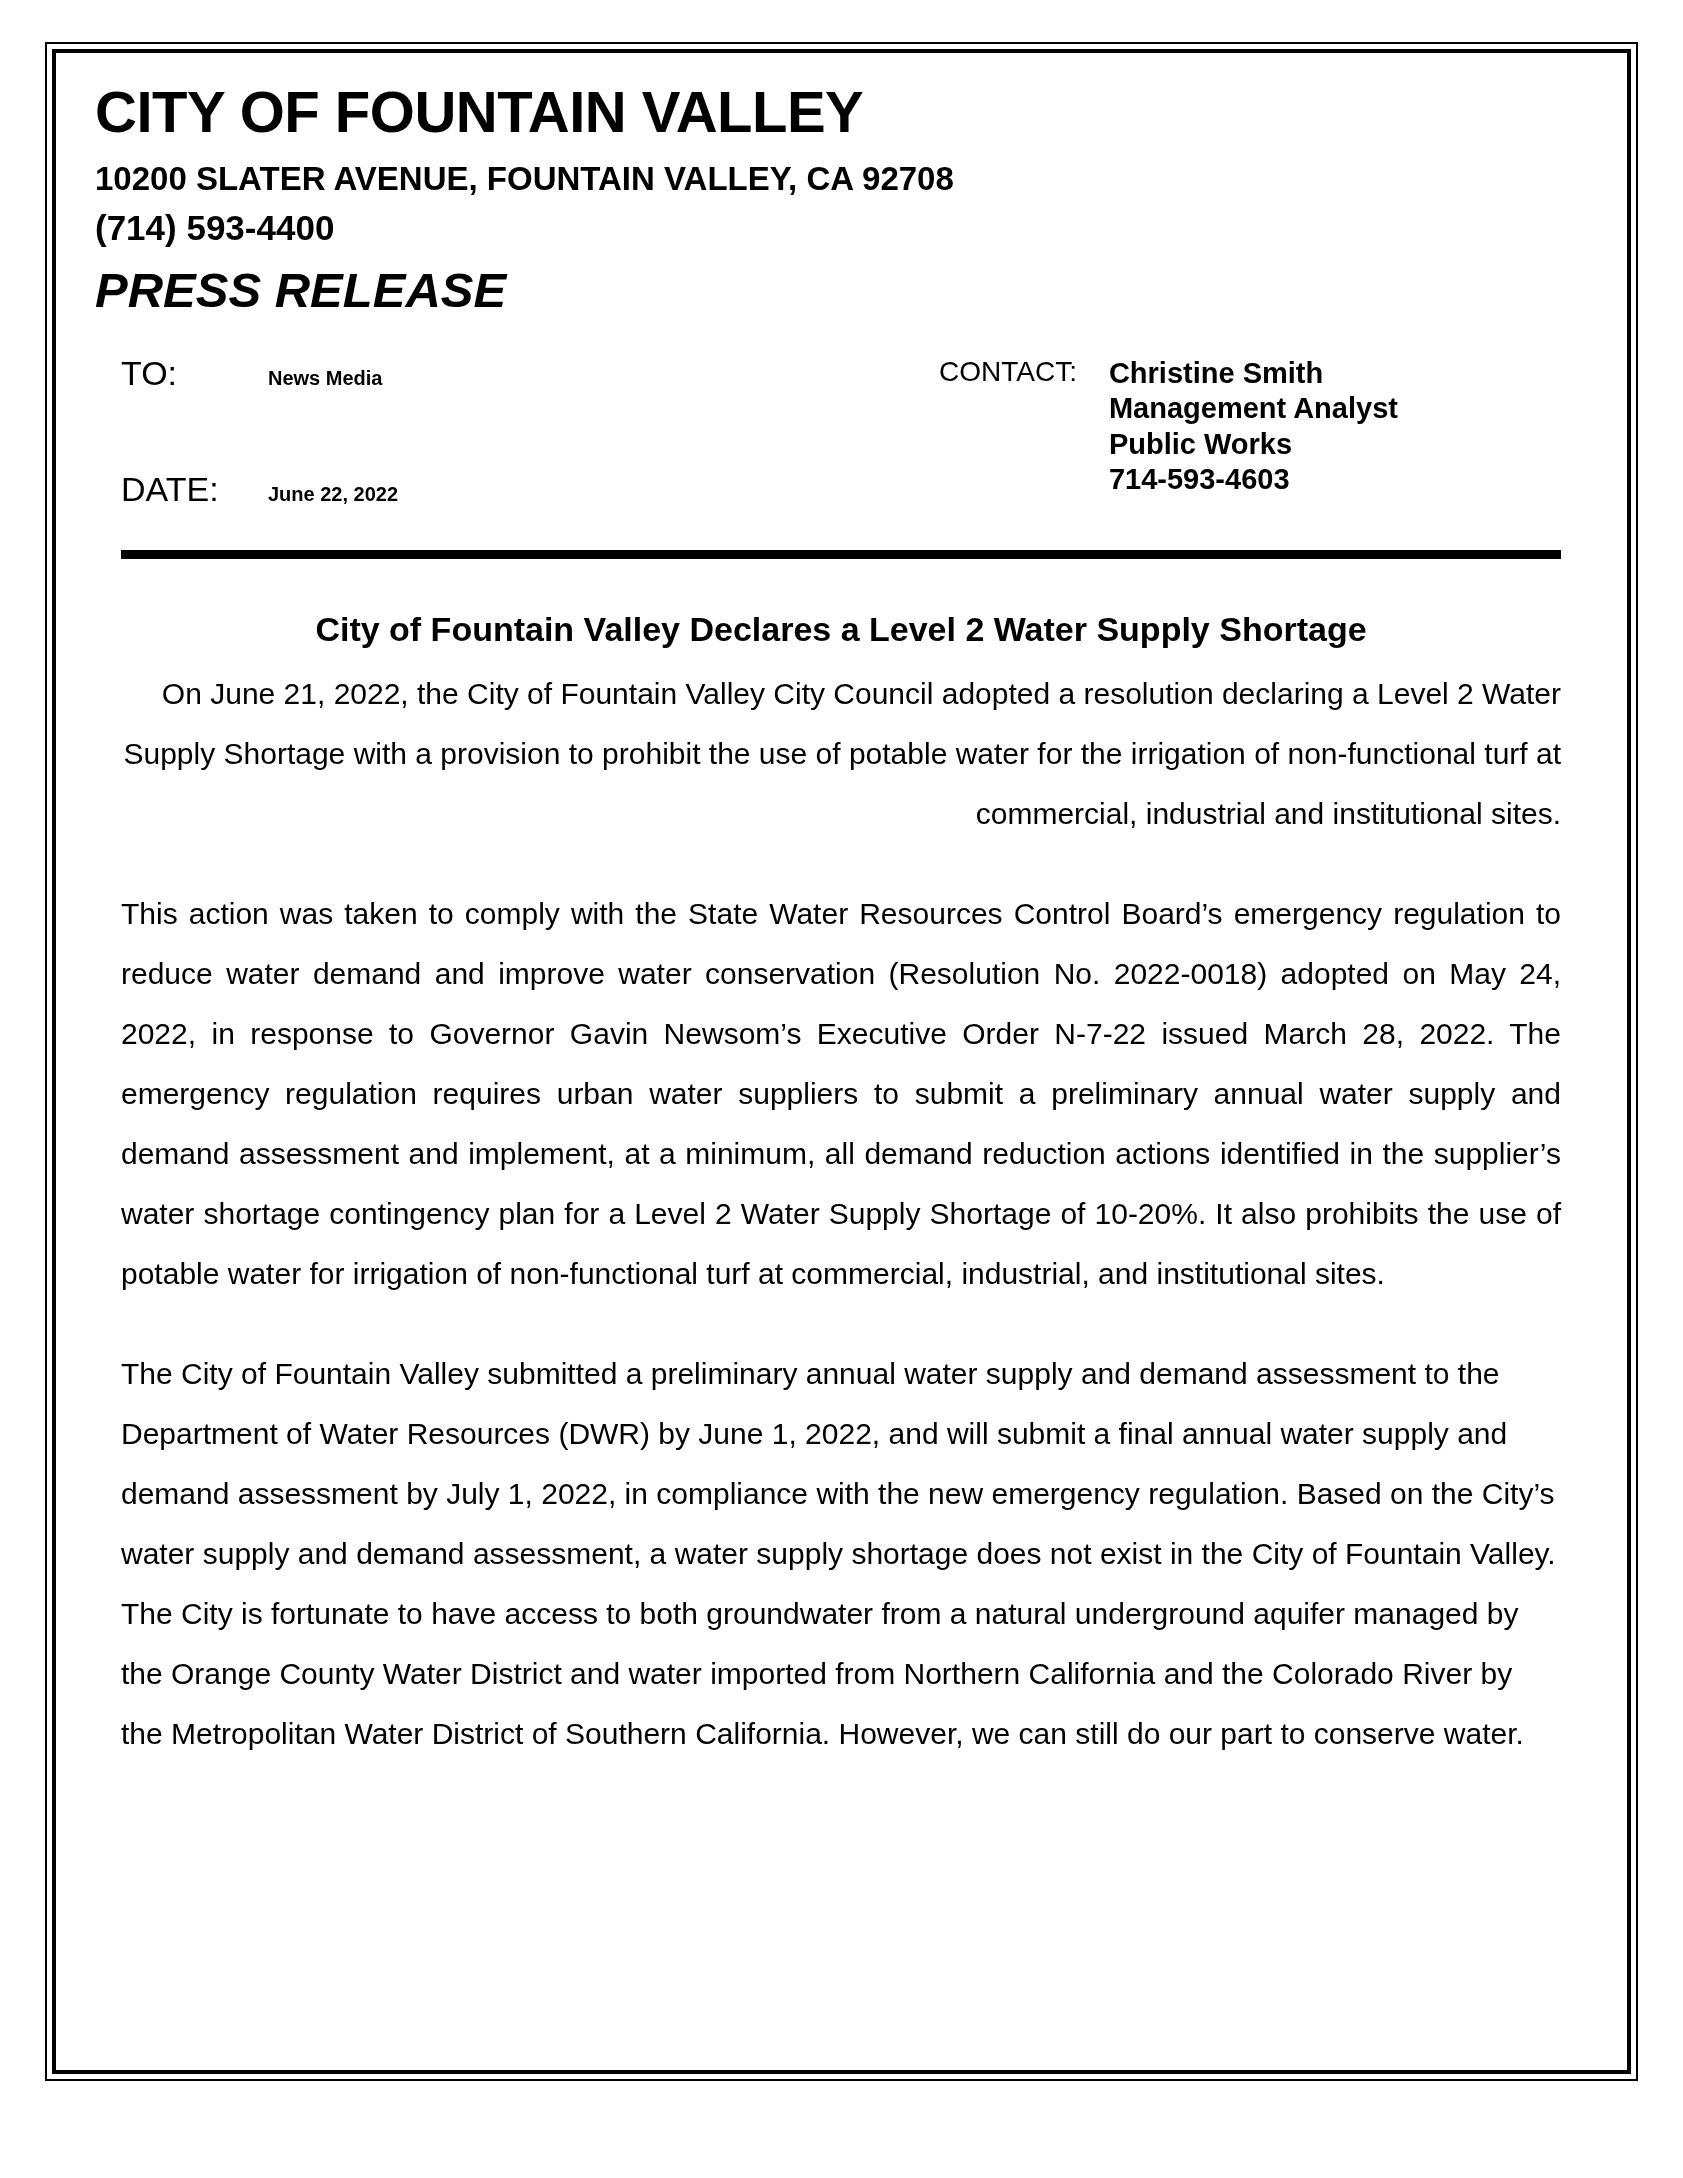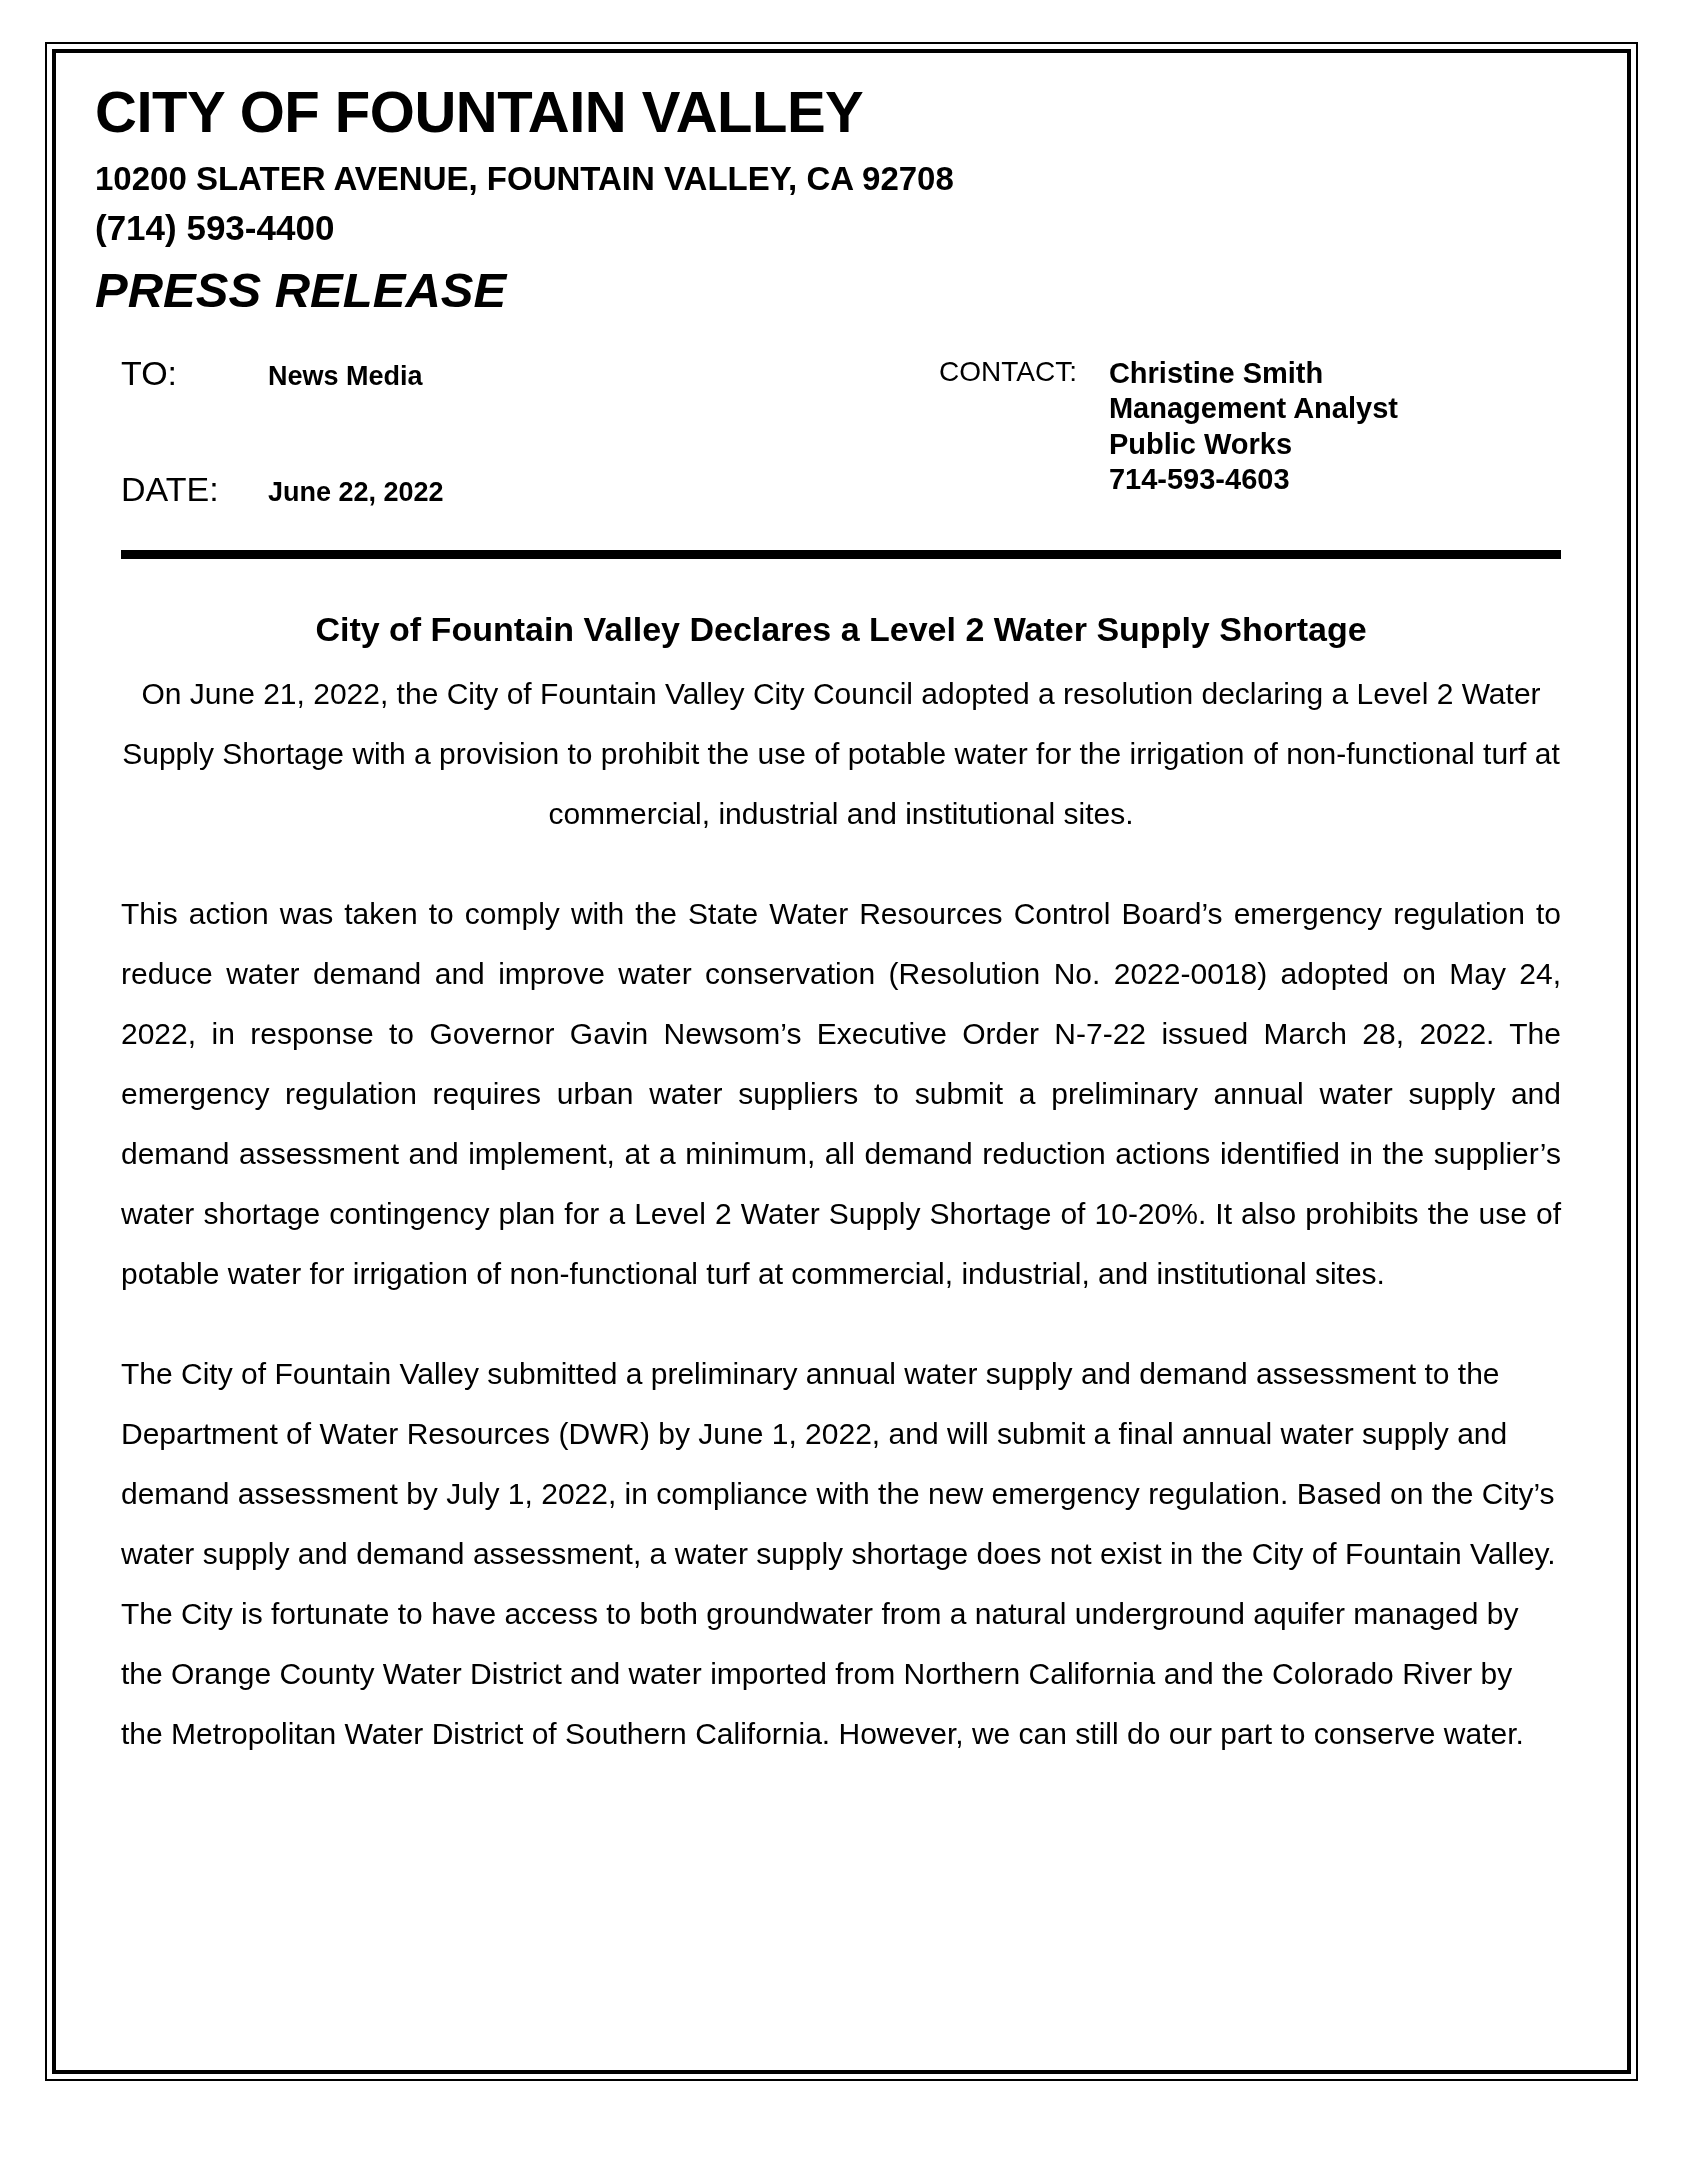--- a/index.html
+++ b/index.html
@@ -113,21 +113,21 @@
   .meta-line.date-line {
     margin-top: 77px;
   }
   .meta-key {
     font-size: 34px;
     font-weight: normal;
     width: 147px;
     flex: 0 0 147px;
   }
   .meta-val {
-    font-size: 27px;
+    font-size: 20px;
     font-weight: bold;
   }
 
   .meta-right {
     position: absolute;
     left: 844px;
     top: 2px;
     display: flex;
     align-items: flex-start;
   }
@@ -166,21 +166,21 @@
   .body-copy p {
     font-size: 30px;
     line-height: 2.0;
     text-align: justify;
     margin: 0 0 40px 0;
   }
   .body-copy p:last-child {
     text-align: left;
     margin-bottom: 0;
   }
-  .body-copy p.para-1 { text-align: center; }
+  .body-copy p.para-1 { text-align: right; }
   .body-copy p.para-3 { text-align: left; }
 </style>
 </head>
 <body>
 
 <div class="page-frame">
   <div class="page-frame-inner"></div>
 </div>
 
 <div class="page-content">

